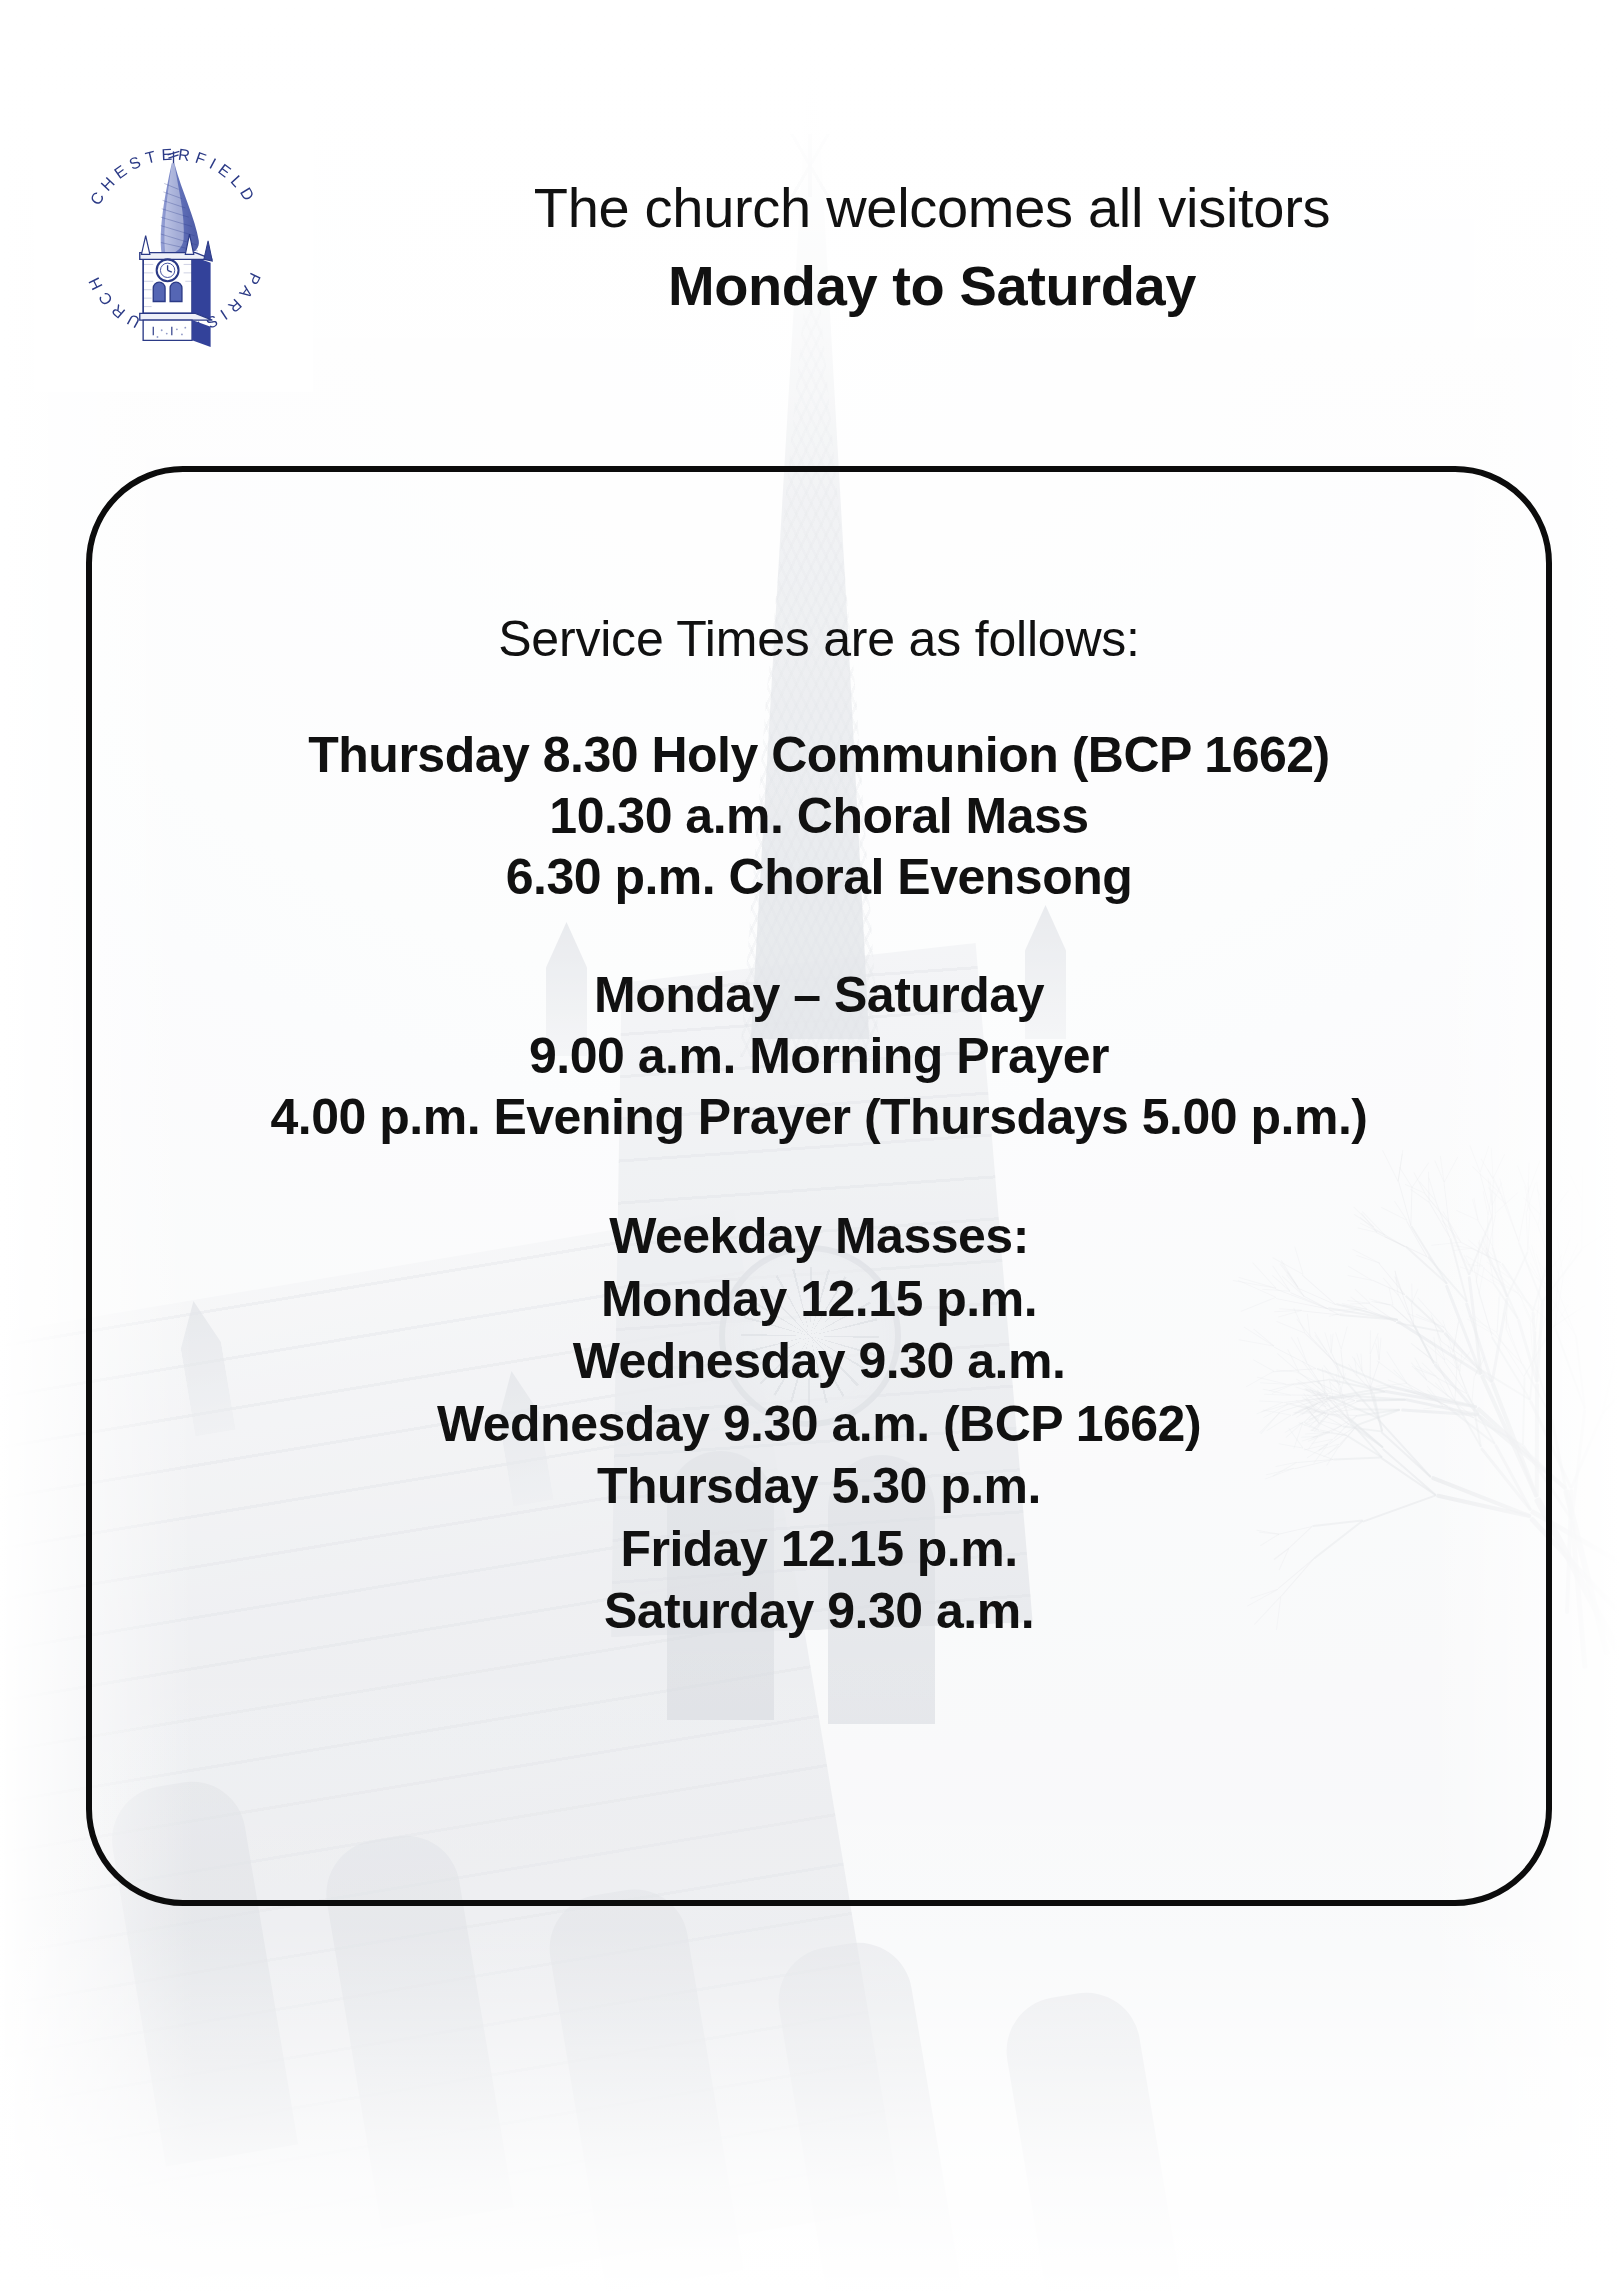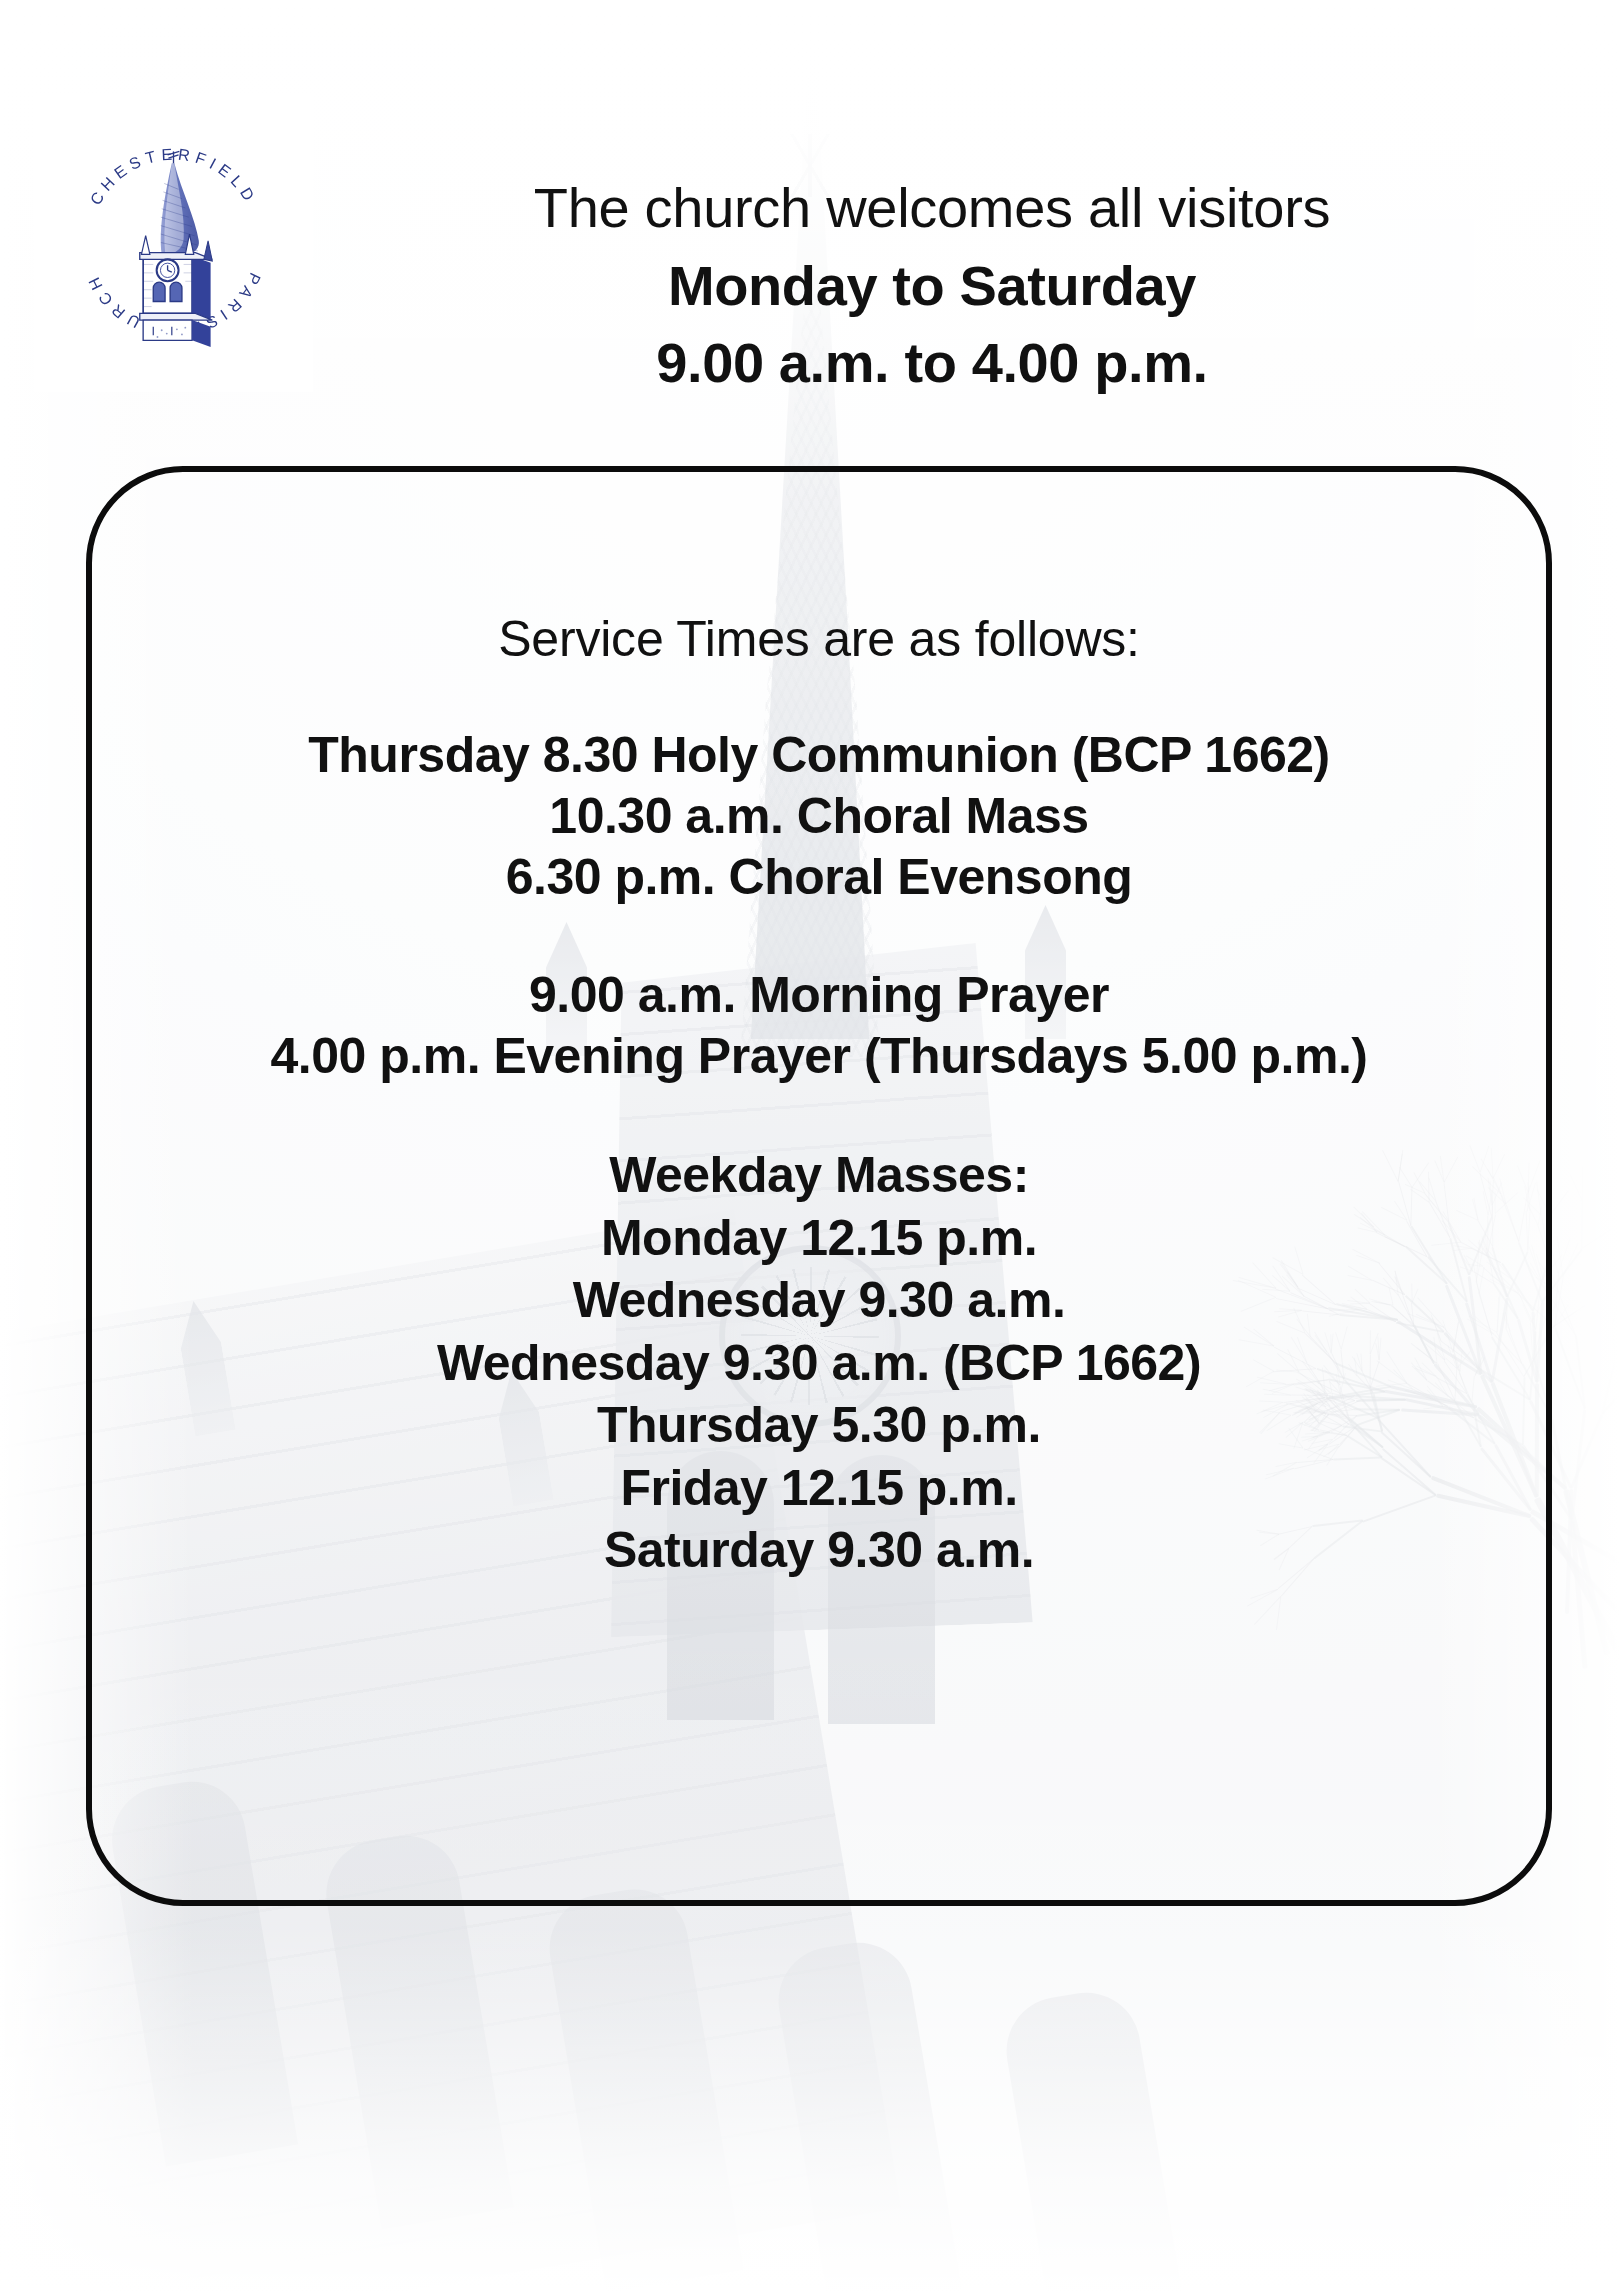--- a/index.html
+++ b/index.html
@@ -905,35 +905,35 @@
               </g>
             </g>
           </g>
         </svg>
       </div>
     </div>
 
     <div class="header">
       <div class="hdr-1">The church welcomes all visitors</div>
       <div class="hdr-2">Monday to Saturday</div>
-      <div class="hdr-3">9.00 a.m. to 4.00 p.m.</div>
     </div>
 
     <div class="panel"></div>
 
     <div class="panel-inner">
       <div class="svc-head">Service Times are as follows:</div>
 
       <div class="blk b1">
         <div class="ln">Thursday 8.30 Holy Communion (BCP 1662)</div>
         <div class="ln">10.30 a.m. Choral Mass</div>
         <div class="ln">6.30 p.m. Choral Evensong</div>
       </div>
 
       <div class="blk b2">
+        <div class="ln">Monday – Saturday</div>
         <div class="ln">9.00 a.m. Morning Prayer</div>
         <div class="ln">4.00 p.m. Evening Prayer (Thursdays 5.00 p.m.)</div>
       </div>
 
       <div class="blk b3">
         <div class="ln">Weekday Masses:</div>
         <div class="ln">Monday 12.15 p.m.</div>
         <div class="ln">Wednesday 9.30 a.m.</div>
         <div class="ln">Wednesday 9.30 a.m. (BCP 1662)</div>
         <div class="ln">Thursday 5.30 p.m.</div>

